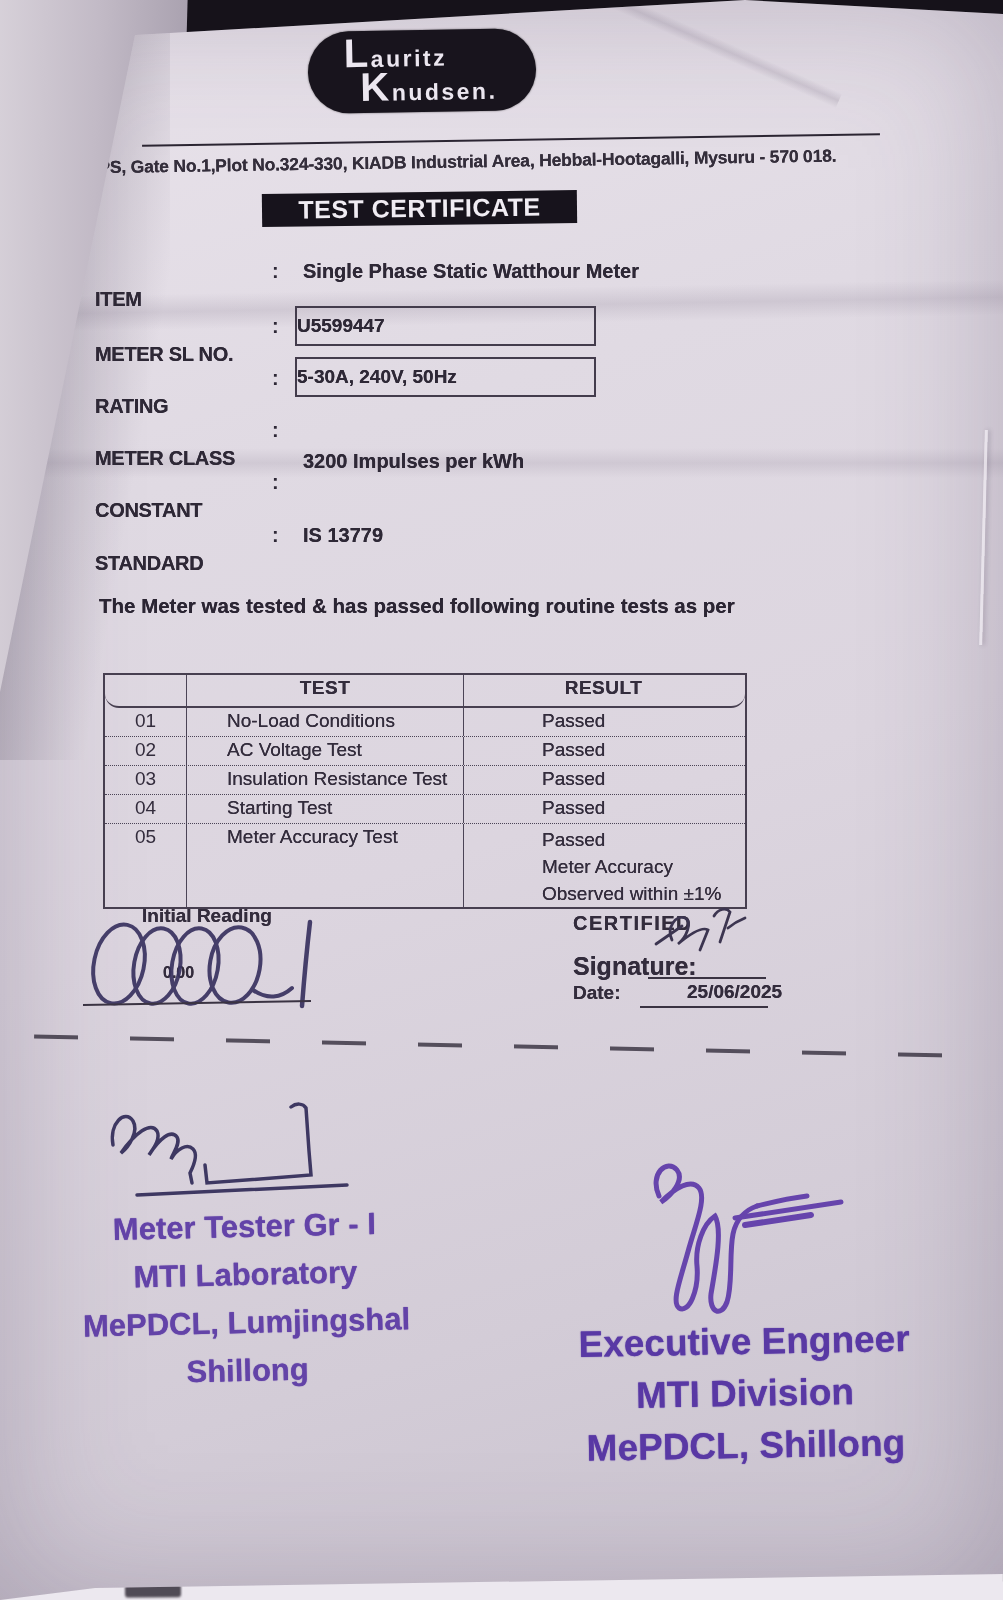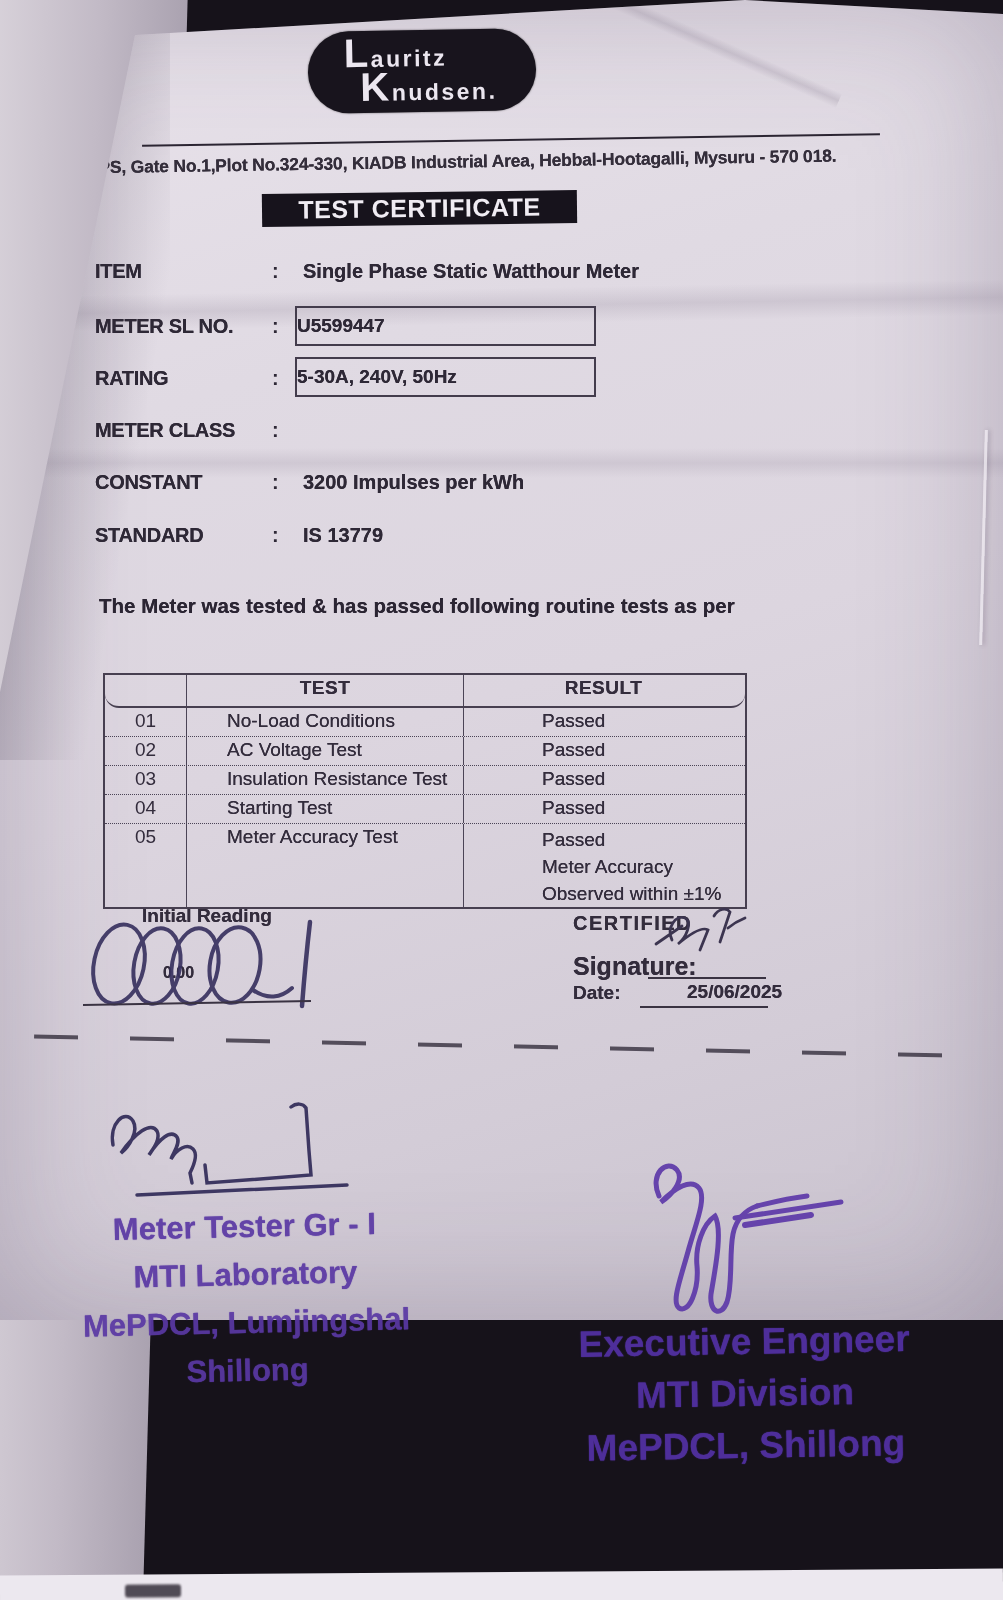--- a/index.html
+++ b/index.html
@@ -9,21 +9,21 @@
   
   .under-paper{position:absolute;left:-30px;top:-12px;width:195px;height:1640px;
     background:linear-gradient(to right,#d8d2da 0%,#c2bac6 55%,#aaa2b0 100%);
     transform:rotate(1.6deg);}
   .bottom-sheet{position:absolute;left:0;top:1572px;width:1003px;height:32px;
     background:#ece8ef;transform:rotate(-0.4deg);}
   .bottom-sheet .blob{position:absolute;left:125px;top:10px;width:56px;height:13px;
     background:#2a2430;border-radius:3px;opacity:.8;filter:blur(1px);}
 
   
-  .paper{position:absolute;left:0;top:0;width:1003px;height:1320px;
+  .paper{position:absolute;left:0;top:0;width:1003px;height:1600px;
     background:linear-gradient(163deg,#e9e3eb 0%,#e0dae3 28%,#dcd5df 52%,#d3ccd7 78%,#c9c2ce 100%);
     clip-path:polygon(135px 35px,745px 0px,1003px 14px,1003px 1574px,95px 1588px,0px 1600px,0px 692px);
     box-shadow:inset 0 0 140px rgba(74,60,88,.28);}
   .edge-shade{position:absolute;left:0;top:0;width:170px;height:760px;
     background:linear-gradient(100deg,rgba(46,36,58,.5) 0%,rgba(46,36,58,.16) 42%,rgba(46,36,58,0) 72%);}
   .crease{position:absolute;pointer-events:none;}
   .crease.h1{left:0;top:288px;width:1003px;height:36px;
     background:linear-gradient(to bottom,transparent,rgba(116,104,126,.17),transparent);transform:rotate(-1deg);}
   .crease.h2{left:0;top:448px;width:1003px;height:30px;
     background:linear-gradient(to bottom,transparent,rgba(116,104,126,.15),transparent);}
@@ -42,21 +42,21 @@
   .rule{position:absolute;left:142px;top:139px;width:738px;height:0;
     border-top:2.5px solid #2b2532;transform:rotate(-0.9deg);}
   .address{position:absolute;left:84px;top:151px;width:820px;font-size:17.5px;font-weight:600;
     letter-spacing:-0.2px;color:#342e3b;transform:rotate(-0.9deg);text-shadow:0 0 .5px #342e3b;}
   .title-bar{position:absolute;left:262px;top:192px;width:315px;height:33px;background:#17131c;
     color:#f0ecf3;font-size:25px;font-weight:bold;letter-spacing:.5px;text-align:center;
     line-height:33px;transform:rotate(-0.7deg);}
 
   
   .f-label{position:absolute;left:95px;font-size:20px;font-weight:bold;letter-spacing:-0.3px;
-    color:#2e2836;text-shadow:0 0 .5px #2e2836;}
+    color:#2e2836;text-shadow:0 0 .5px #2e2836;margin-top:28px;}
   .f-colon{position:absolute;left:272px;font-size:20px;font-weight:bold;color:#2e2836;}
   .f-value{position:absolute;left:303px;font-size:20px;font-weight:bold;color:#2e2836;
     text-shadow:0 0 .5px #2e2836;}
   .f-box{position:absolute;left:295px;width:297px;height:36px;border:2px solid #433c4c;
     font-size:19px;font-weight:bold;color:#2e2836;text-align:left;line-height:35px;
     text-shadow:0 0 .5px #2e2836;}
 
   .intro{position:absolute;left:99px;top:590px;width:850px;font-size:20.5px;font-weight:bold;
     color:#2b2533;line-height:32px;text-shadow:0 0 .5px #2b2533;}
 
@@ -125,21 +125,21 @@
 
     <span class="f-label" style="top:367px">RATING</span>
     <span class="f-colon" style="top:367px">:</span>
     <span class="f-box" style="top:357px">5-30A, 240V, 50Hz</span>
 
     <span class="f-label" style="top:419px">METER CLASS</span>
     <span class="f-colon" style="top:419px">:</span>
 
     <span class="f-label" style="top:471px">CONSTANT</span>
     <span class="f-colon" style="top:471px">:</span>
-    <span class="f-value" style="top:471px;font-weight:600">3200 Impulses per kWh</span>
+    <span class="f-value" style="top:450px;font-weight:600">3200 Impulses per kWh</span>
 
     <span class="f-label" style="top:524px">STANDARD</span>
     <span class="f-colon" style="top:524px">:</span>
     <span class="f-value" style="top:524px;font-weight:600">IS 13779</span>
 
     <div class="intro">
       <div>The Meter was tested &amp; has passed following routine tests as per</div>
     </div>
 
     <div class="rtable">

